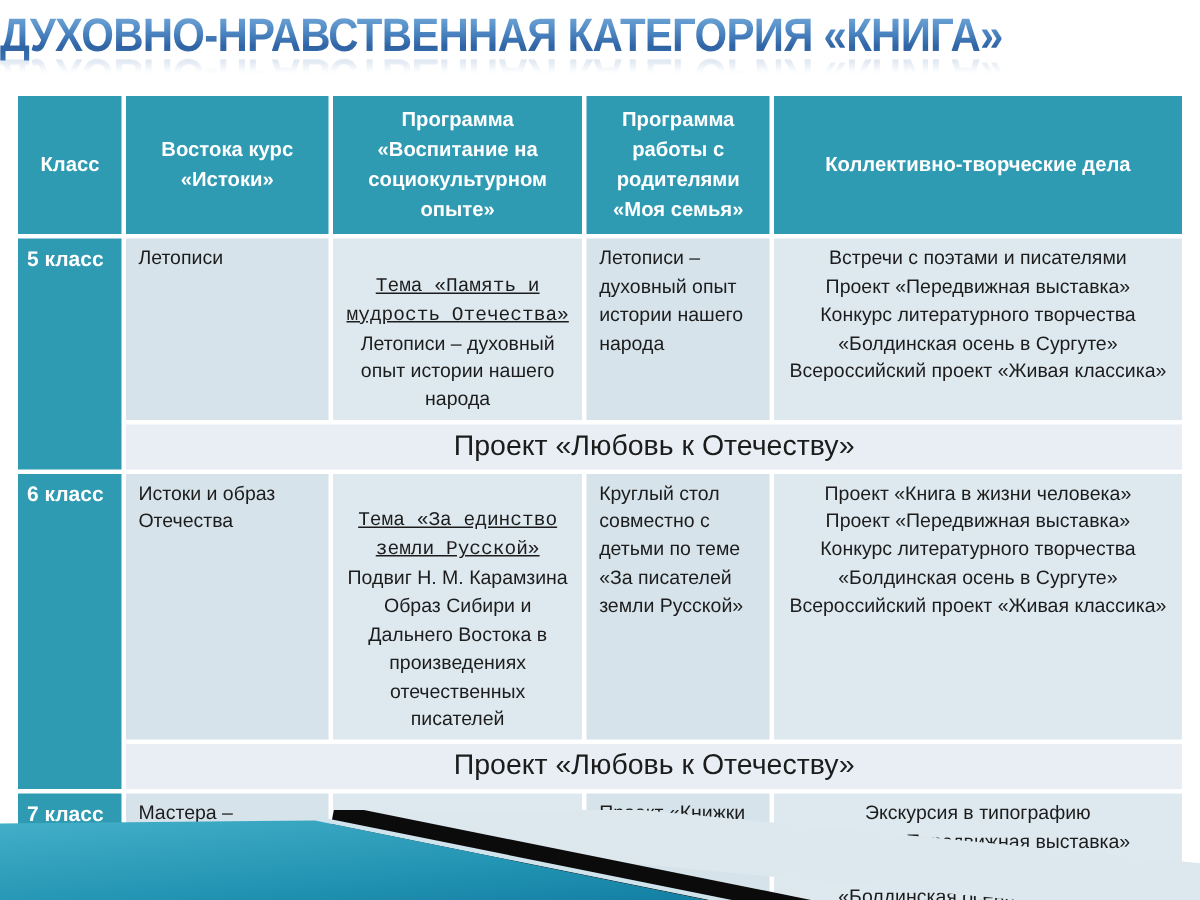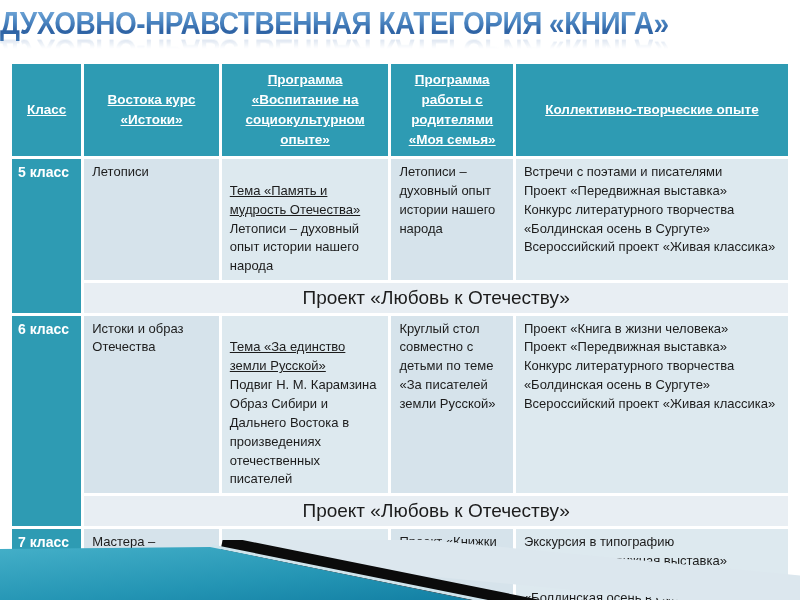--- a/index.html
+++ b/index.html
@@ -28,34 +28,34 @@
     position:absolute;top:61px;left:9px;width:782px;
     border-collapse:separate;border-spacing:3px;table-layout:fixed;
     background:#ffffff;
   }
   col.c1{width:69px;} col.c2{width:134px;} col.c3{width:166px;}
   col.c4{width:121px;} col.c5{width:271px;}
 
   th{
     background:#2E9BB3;color:#ffffff;
     font-size:13.5px;font-weight:bold;line-height:1.5;
-    text-align:center;vertical-align:middle;padding:3px 4px;text-decoration:underline;
+    text-align:center;vertical-align:middle;padding:3px 4px;
   }
   tr.header-row{height:92px;}
 
   td{vertical-align:top;color:#1c1c1c;font-size:13px;line-height:1.45;}
 
   td.class-cell{
     background:#2E9BB3;color:#ffffff;font-size:14px;font-weight:bold;
     padding:3px 2px 3px 6px;white-space:nowrap;
   }
   td.cell{padding:4px 8px;white-space:pre-line;}
   td.bg-a{background:#D6E3EB;}
-  td.bg-b{background:#DDE9EF;}
-  .theme{display:block;text-decoration:underline;}
+  td.bg-b{background:#DDE9EF;text-align:center;}
+  .theme{display:block;text-decoration:underline;font-family:Liberation Mono, monospace;}
 
   tr.row-1 td{height:98px;margin-left:32px;}
   tr.row-2 td{height:121px;}
   tr.row-3 td{height:93px;}
 
   tr.project-row td{
     background:#E8EEF3;text-align:center;vertical-align:middle;
     font-size:19px;height:18px;padding:1px 4px;
   }
 
@@ -76,21 +76,21 @@
       <col class="c3">
       <col class="c4">
       <col class="c5">
   </colgroup>
   <tbody>
     <tr class="header-row">
       <th>Класс</th>
       <th>Востока курс «Истоки»</th>
       <th>Программа «Воспитание на социокультурном опыте»</th>
       <th>Программа работы с родителями «Моя семья»</th>
-      <th>Коллективно-творческие опыте</th>
+      <th>Коллективно-творческие дела</th>
     </tr>
 
     <tr class="row-1">
       <td class="class-cell" rowspan="2">5 класс</td>
       <td class="cell bg-a">Летописи</td>
       <td class="cell bg-b">
         <span class="theme">Тема «Память и мудрость Отечества»</span><span>Летописи – духовный опыт истории нашего народа</span>
       </td>
       <td class="cell bg-a">Летописи – духовный опыт истории нашего народа</td>
       <td class="cell bg-b">Встречи с поэтами и писателями

